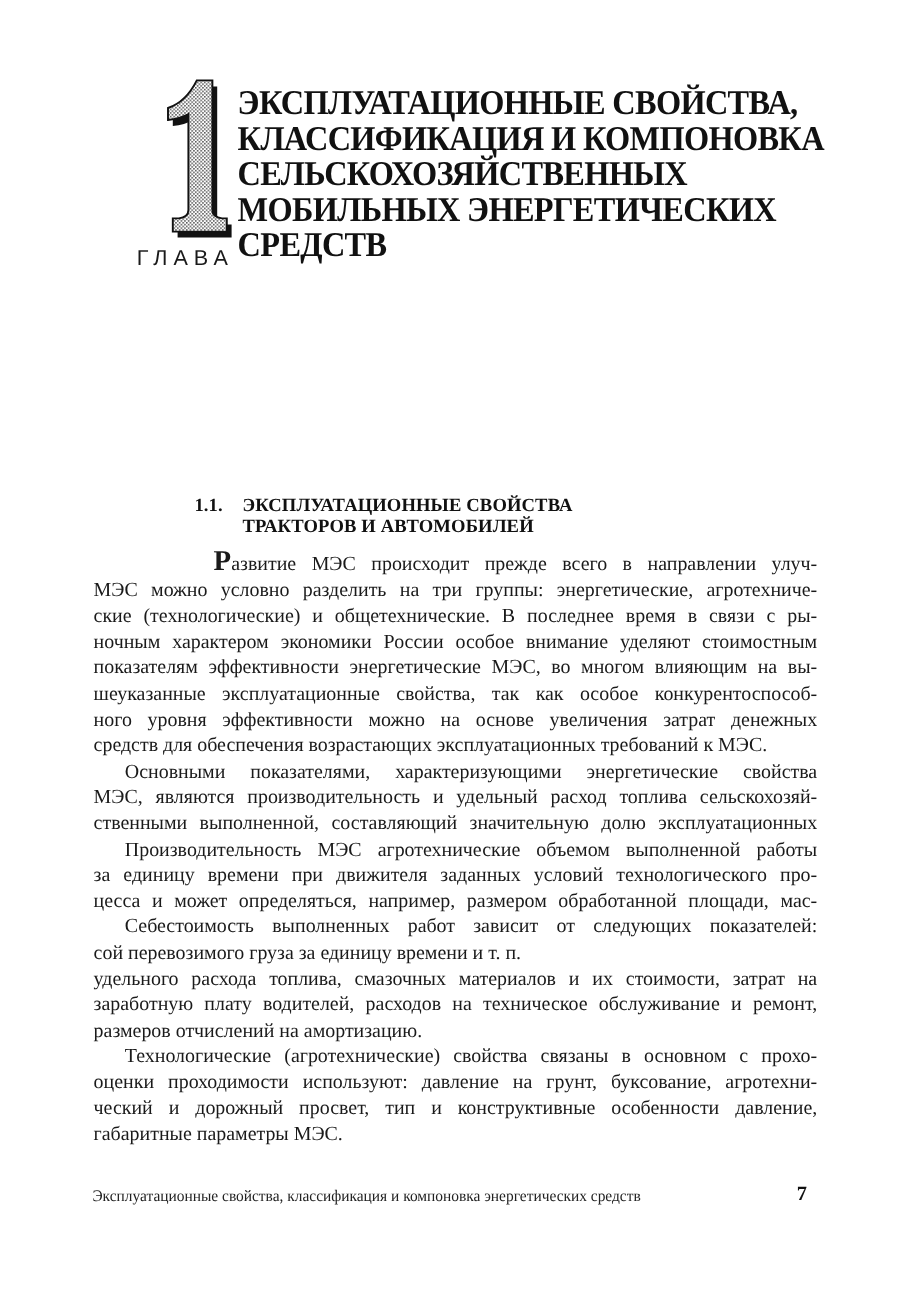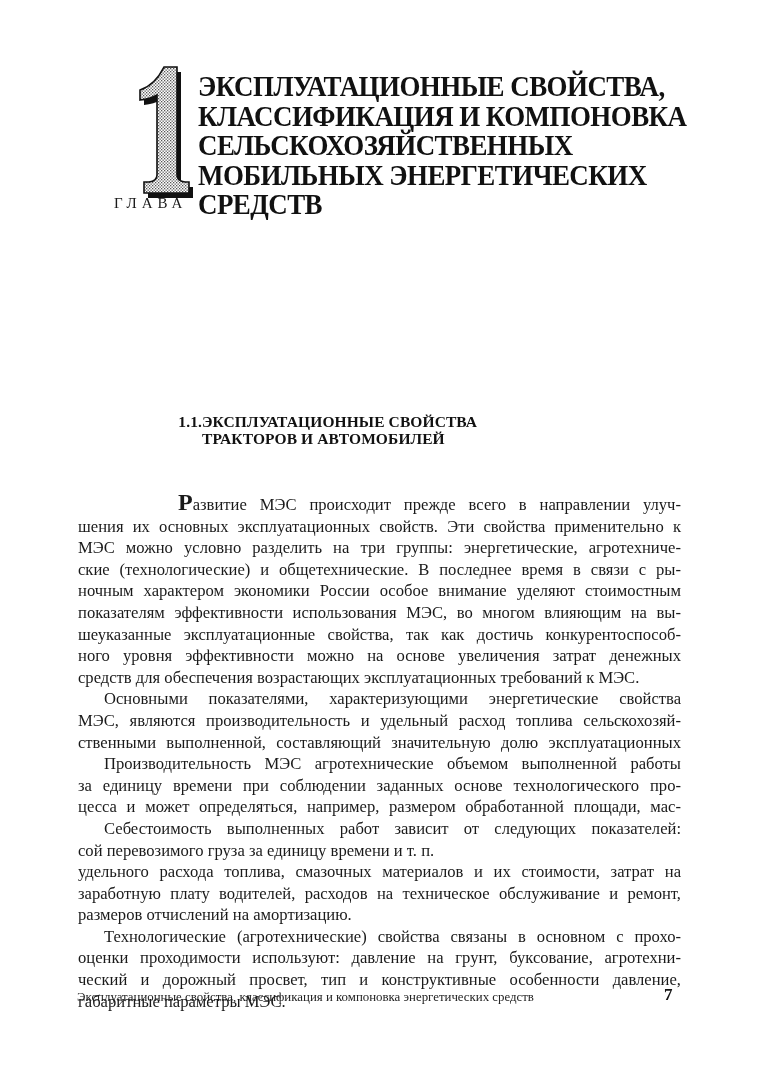--- a/index.html
+++ b/index.html
@@ -28,23 +28,23 @@
       left: 134px;
       top: 62px;
       width: 62px;
       height: 140px;
     }
     .chapter-number svg { width: 100%; height: 100%; display: block; }
 
     .chapter-label {
       position: absolute;
       left: 114px;
-      top: 195px;
-      font-family: Liberation Serif, serif;
-      font-size: 15px;
+      top: 205px;
+      font-family: Liberation Sans, sans-serif;
+      font-size: 18px;
       letter-spacing: 5px;
       color: #1a1a1a;
     }
 
     .chapter-title {
       position: absolute;
       left: 198px;
       top: 72px;
       width: 470px;
       margin: 0;
@@ -65,21 +65,21 @@
       left: 162px;
       top: 413px;
       margin: 0;
       font-family: "Liberation Serif", "DejaVu Serif", serif;
       font-weight: bold;
       font-size: 15.5px;
       line-height: 17px;
       color: #111;
       letter-spacing: 0.1px;
     }
-    .section-heading .num { display: inline-block; width: 40px; text-align: right; }
+    .section-heading .num { display: inline-block; width: 40px; }
     .section-heading .line2 { display: block; padding-left: 40px; }
 
     
     .body-text {
       position: absolute;
       left: 78px;
       top: 459px;
       width: 603px;
       font-family: "Liberation Serif", "DejaVu Serif", serif;
       font-size: 16.6px;
@@ -91,21 +91,21 @@
       text-align: justify;
       text-align-last: justify;
       white-space: nowrap;
       height: 21.6px;
       overflow: visible;
     }
     .body-text .ln.last {
       text-align-last: left;
     }
     .body-text .ln.indent { padding-left: 26px; }
-    .body-text .ln.first { padding-left: 100px; margin-top: 35px; }
+    .body-text .ln.first { padding-left: 100px; }
     .dropcap {
       font-weight: bold;
       font-size: 24px;
       line-height: 16px;
     }
 
     
     .running-footer {
       position: absolute;
       left: 77px;
@@ -157,35 +157,34 @@
     <span>СРЕДСТВ</span>
   </h1>
 
   <h2 class="section-heading">
     <span class="num">1.1.</span><span>ЭКСПЛУАТАЦИОННЫЕ СВОЙСТВА</span>
     <span class="line2">ТРАКТОРОВ И АВТОМОБИЛЕЙ</span>
   </h2>
 
   <div class="body-text">
     <span class="ln first"><span class="dropcap">Р</span><span>азвитие МЭС происходит прежде всего в направлении улуч-</span></span>
-    <span class="ln">шения их основных эксплуатационных свойств. Эти свойства применительно к</span>
     <span class="ln">МЭС можно условно разделить на три группы: энергетические, агротехниче-</span>
     <span class="ln">ские (технологические) и общетехнические. В последнее время в связи с ры-</span>
     <span class="ln">ночным характером экономики России особое внимание уделяют стоимостным</span>
-    <span class="ln">показателям эффективности использования МЭС, во многом влияющим на вы-</span>
-    <span class="ln">шеуказанные эксплуатационные свойства, так как достичь конкурентоспособ-</span>
+    <span class="ln">показателям эффективности энергетические МЭС, во многом влияющим на вы-</span>
+    <span class="ln">шеуказанные эксплуатационные свойства, так как особое конкурентоспособ-</span>
     <span class="ln">ного уровня эффективности можно на основе увеличения затрат денежных</span>
     <span class="ln last">средств для обеспечения возрастающих эксплуатационных требований к МЭС.</span>
 
     <span class="ln indent">Основными показателями, характеризующими энергетические свойства</span>
     <span class="ln">МЭС, являются производительность и удельный расход топлива сельскохозяй-</span>
     <span class="ln">ственными выполненной, составляющий значительную долю эксплуатационных</span>
 
     <span class="ln indent">Производительность МЭС агротехнические объемом выполненной работы</span>
-    <span class="ln">за единицу времени при соблюдении заданных основе технологического про-</span>
+    <span class="ln">за единицу времени при движителя заданных условий технологического про-</span>
     <span class="ln">цесса и может определяться, например, размером обработанной площади, мас-</span>
     <span class="ln indent">Себестоимость выполненных работ зависит от следующих показателей:</span>
 
     <span class="ln last">сой перевозимого груза за единицу времени и т. п.</span>
     <span class="ln">удельного расхода топлива, смазочных материалов и их стоимости, затрат на</span>
     <span class="ln">заработную плату водителей, расходов на техническое обслуживание и ремонт,</span>
     <span class="ln last">размеров отчислений на амортизацию.</span>
 
     <span class="ln indent">Технологические (агротехнические) свойства связаны в основном с прохо-</span>
     <span class="ln">оценки проходимости используют: давление на грунт, буксование, агротехни-</span>

